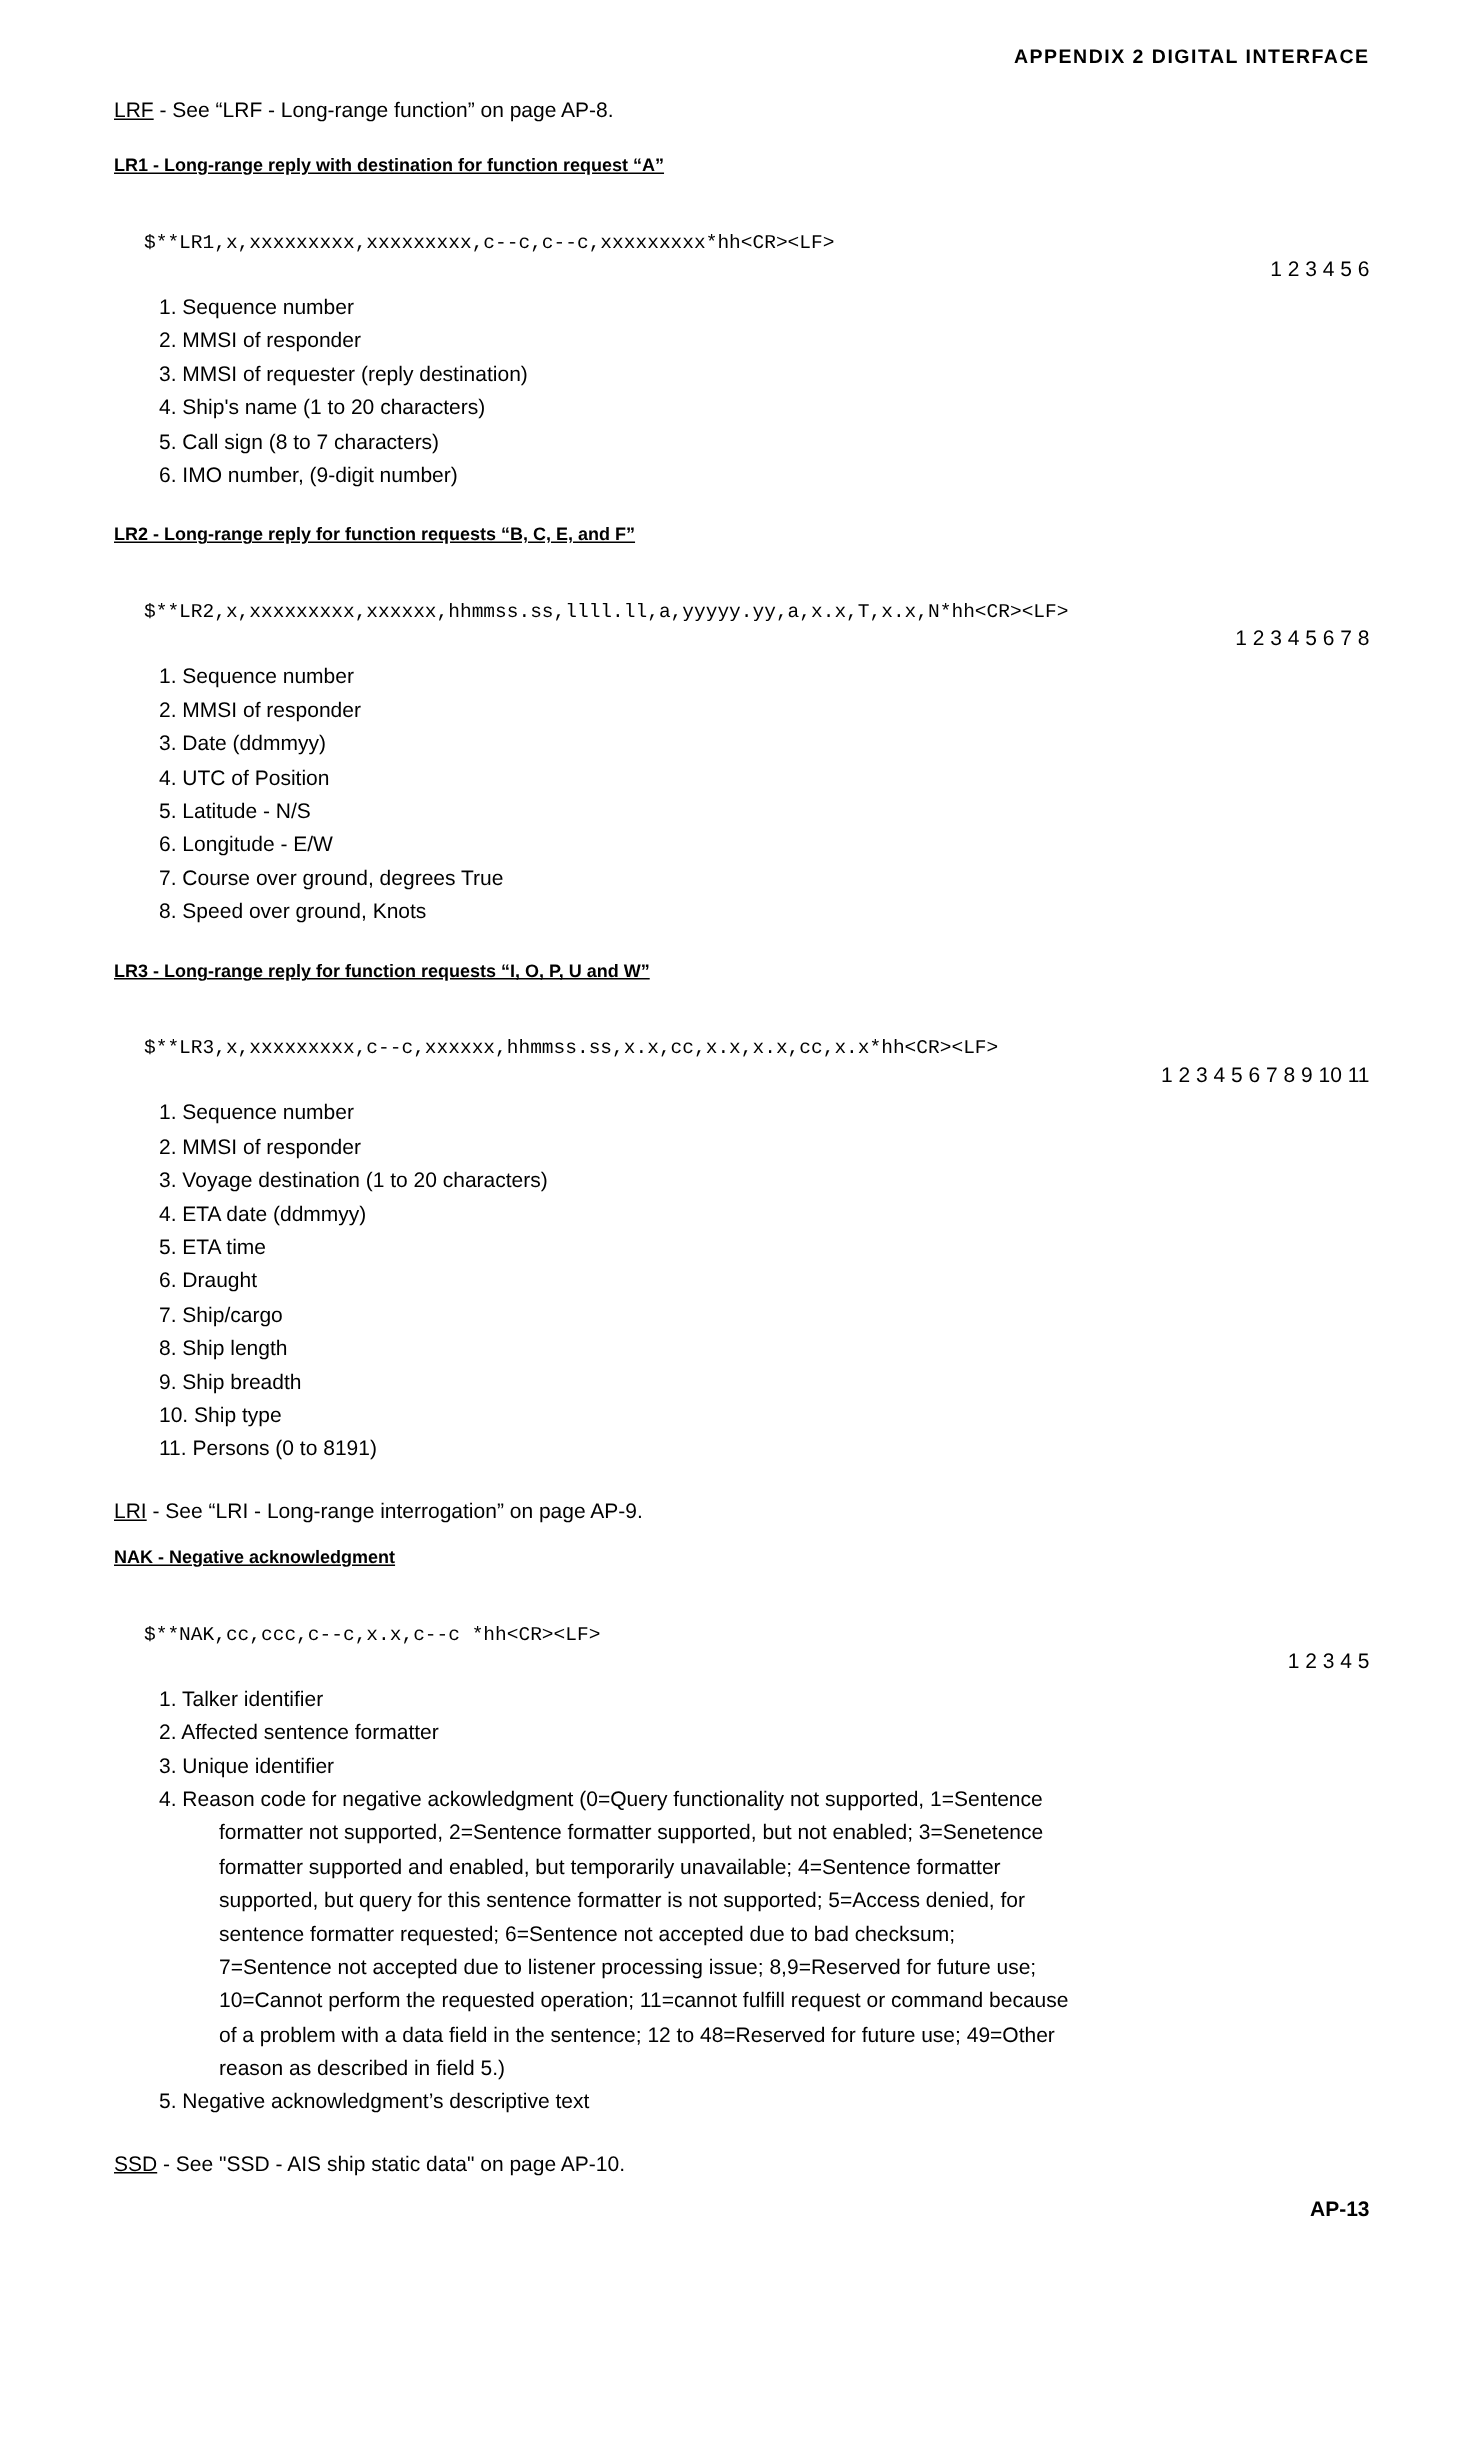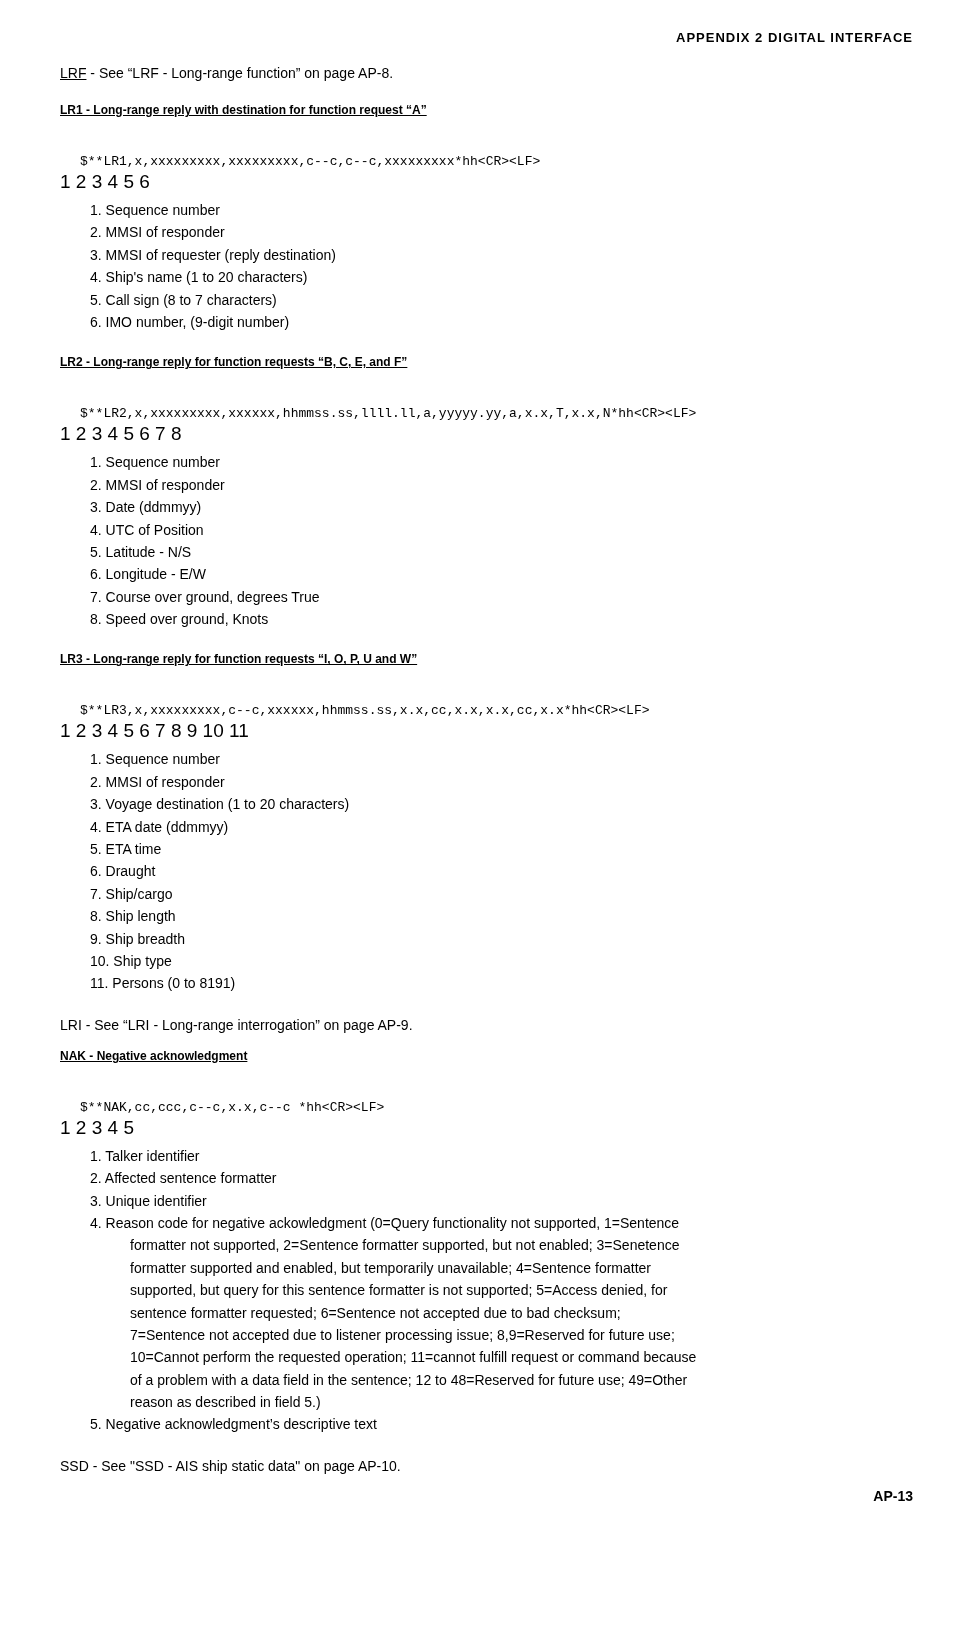--- a/index.html
+++ b/index.html
@@ -6,21 +6,21 @@
     body {
       font-family: Arial, sans-serif;
       font-size: 14px;
       background: #fff;
       color: #000;
       width: 973px;
       min-height: 1640px;
       position: relative;
     }
     .page {
-      padding: 30px 60px 60px 60px;
+      padding: 30px 60px 60px 76px;
       position: relative;
     }
     .page-header {
       text-align: right;
       font-weight: bold;
       font-size: 13px;
       margin-bottom: 20px;
       letter-spacing: 1px;
     }
     .section {
@@ -34,23 +34,25 @@
     }
     .sentence-format {
       font-family: 'Courier New', monospace;
       font-size: 13px;
       margin-left: 20px;
       margin-bottom: 2px;
       margin-top: 37px;
     }
     .field-numbers {
       font-family: Arial, sans-serif;
-      font-size: 19px;
+      font-size: 14px;
+      margin-left: 20px;
       margin-bottom: 6px;
       letter-spacing: 0px;
+      text-align: right;
     }
     .field-list {
       margin-left: 30px;
       margin-top: 4px;
     }
     .field-list li {
       list-style: none;
       font-size: 14px;
       line-height: 1.6;
     }
@@ -79,21 +81,21 @@
       font-size: 14px;
     }
     .lri-line {
       font-size: 14px;
       margin-bottom: 16px;
     }
     .ssd-line {
       font-size: 14px;
       margin-top: 10px;
     }
-    .underline { }
+    .underline { text-decoration: underline; }
   </style>
 </head>
 <body>
 
 <div class="page">
 
   <div class="page-header">APPENDIX 2 DIGITAL INTERFACE</div>
 
   <div class="lrf-line">
     <span class="underline">LRF</span><span> - See “LRF - Long-range function” on page AP-8.</span>

